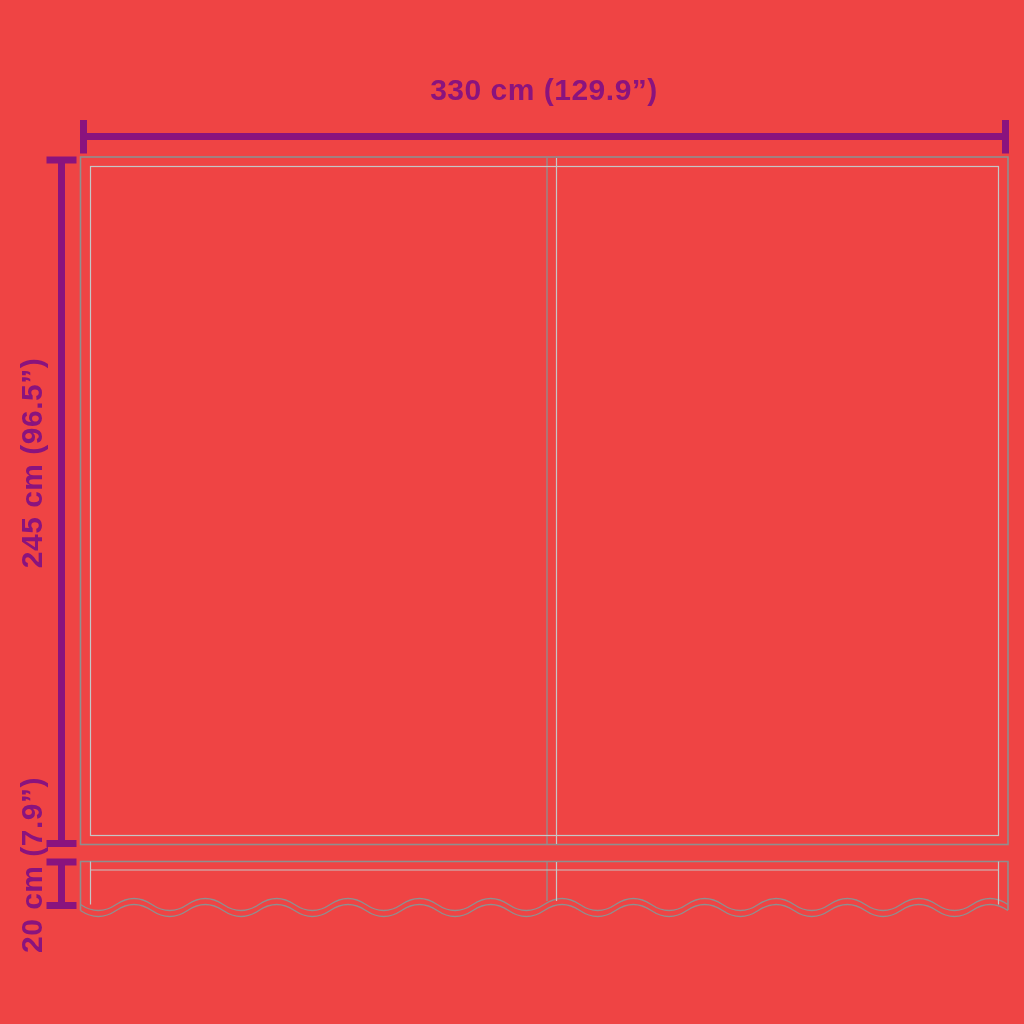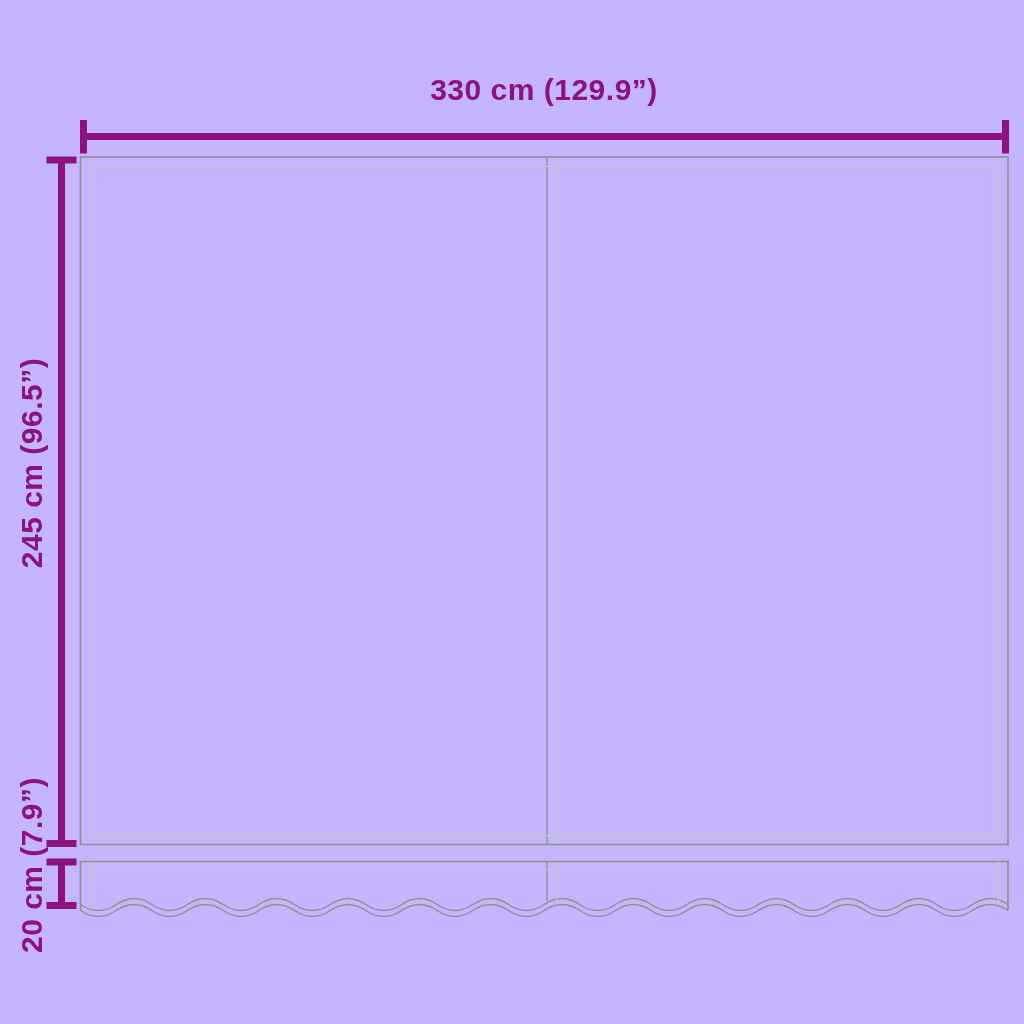--- a/index.html
+++ b/index.html
@@ -4,21 +4,21 @@
 <style>
   html, body {
     margin: 0;
     padding: 0;
     background: #ffffff;
   }
   .stage {
     position: relative;
     width: 1024px;
     height: 1024px;
-    background: #c4b5fd;
+    background: #ef4444;
     overflow: hidden;
   }
   svg { display: block; }
   .dim-label {
     font-family: "Liberation Sans", "DejaVu Sans", sans-serif;
     font-weight: 700;
     font-size: 30px;
     letter-spacing: 0.5px;
   }
 </style>

